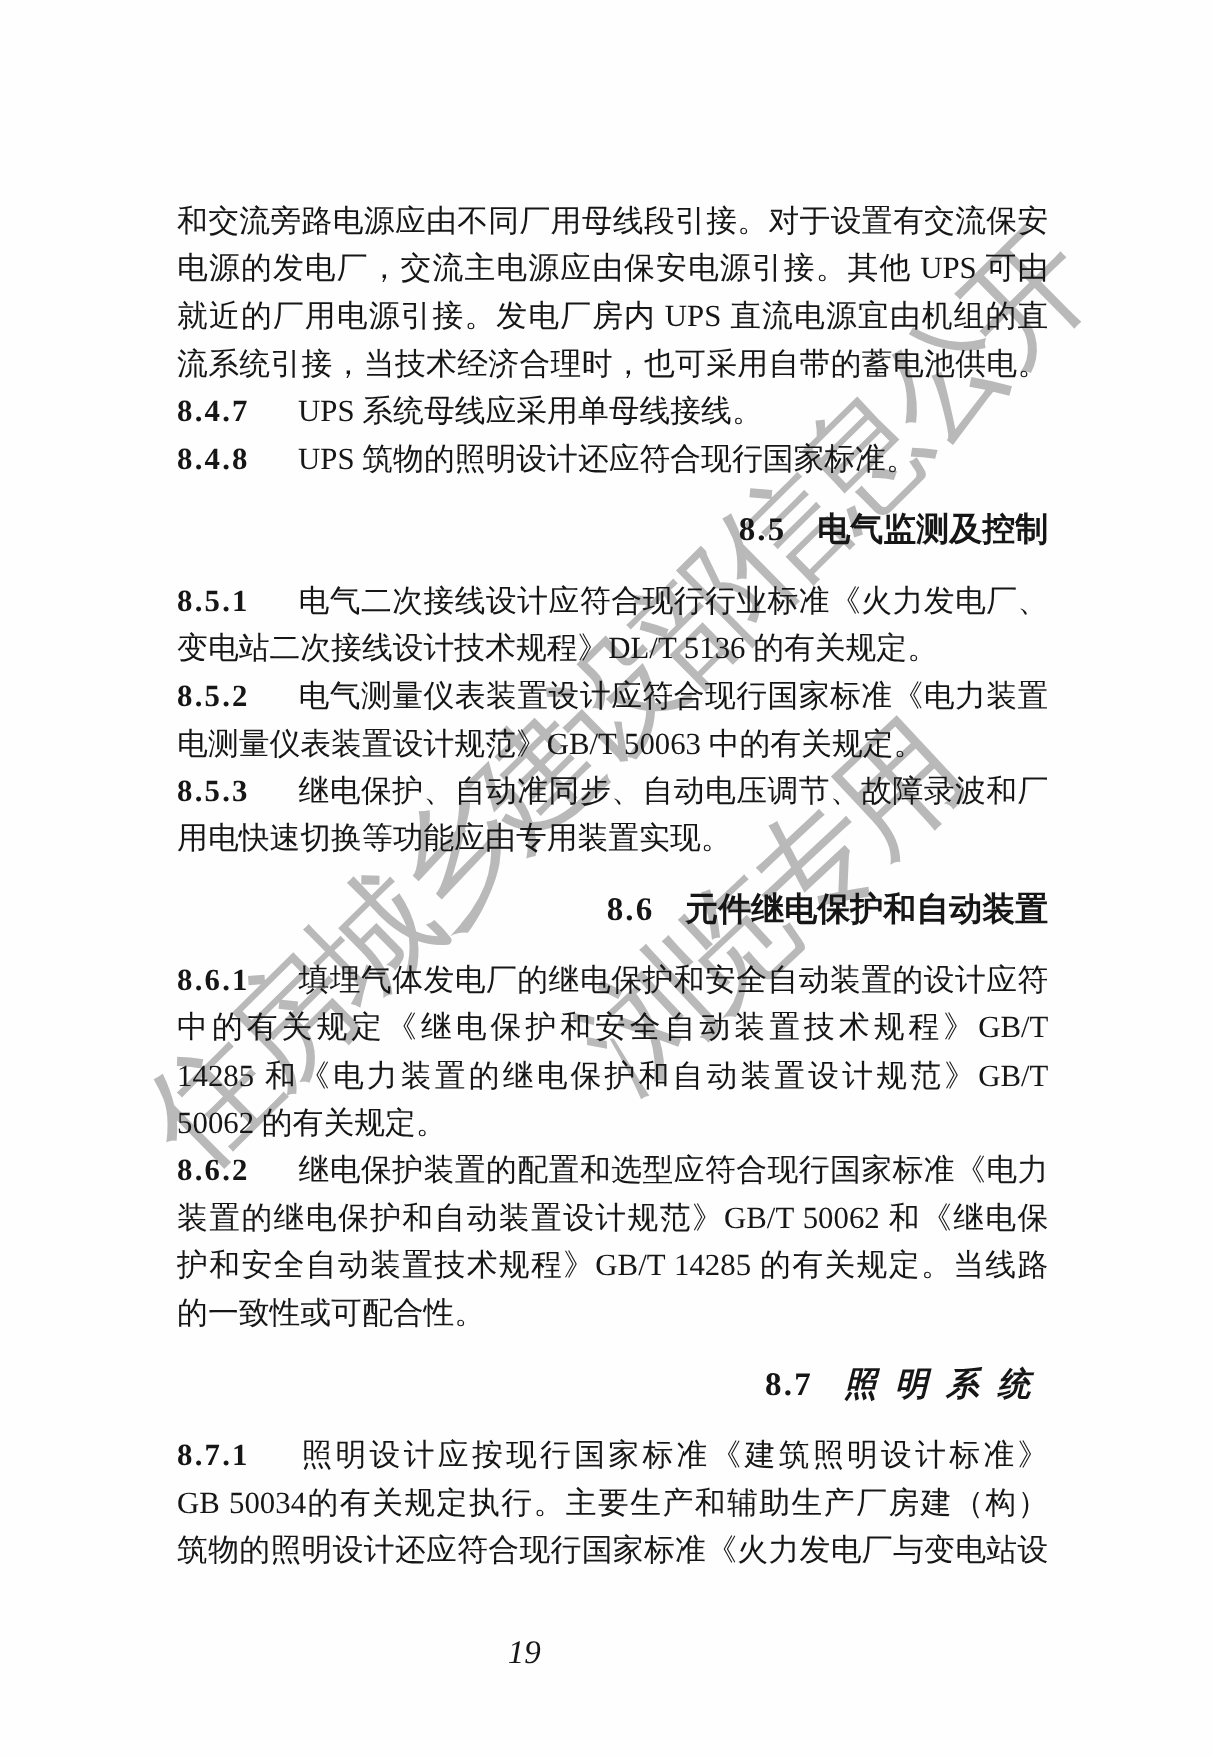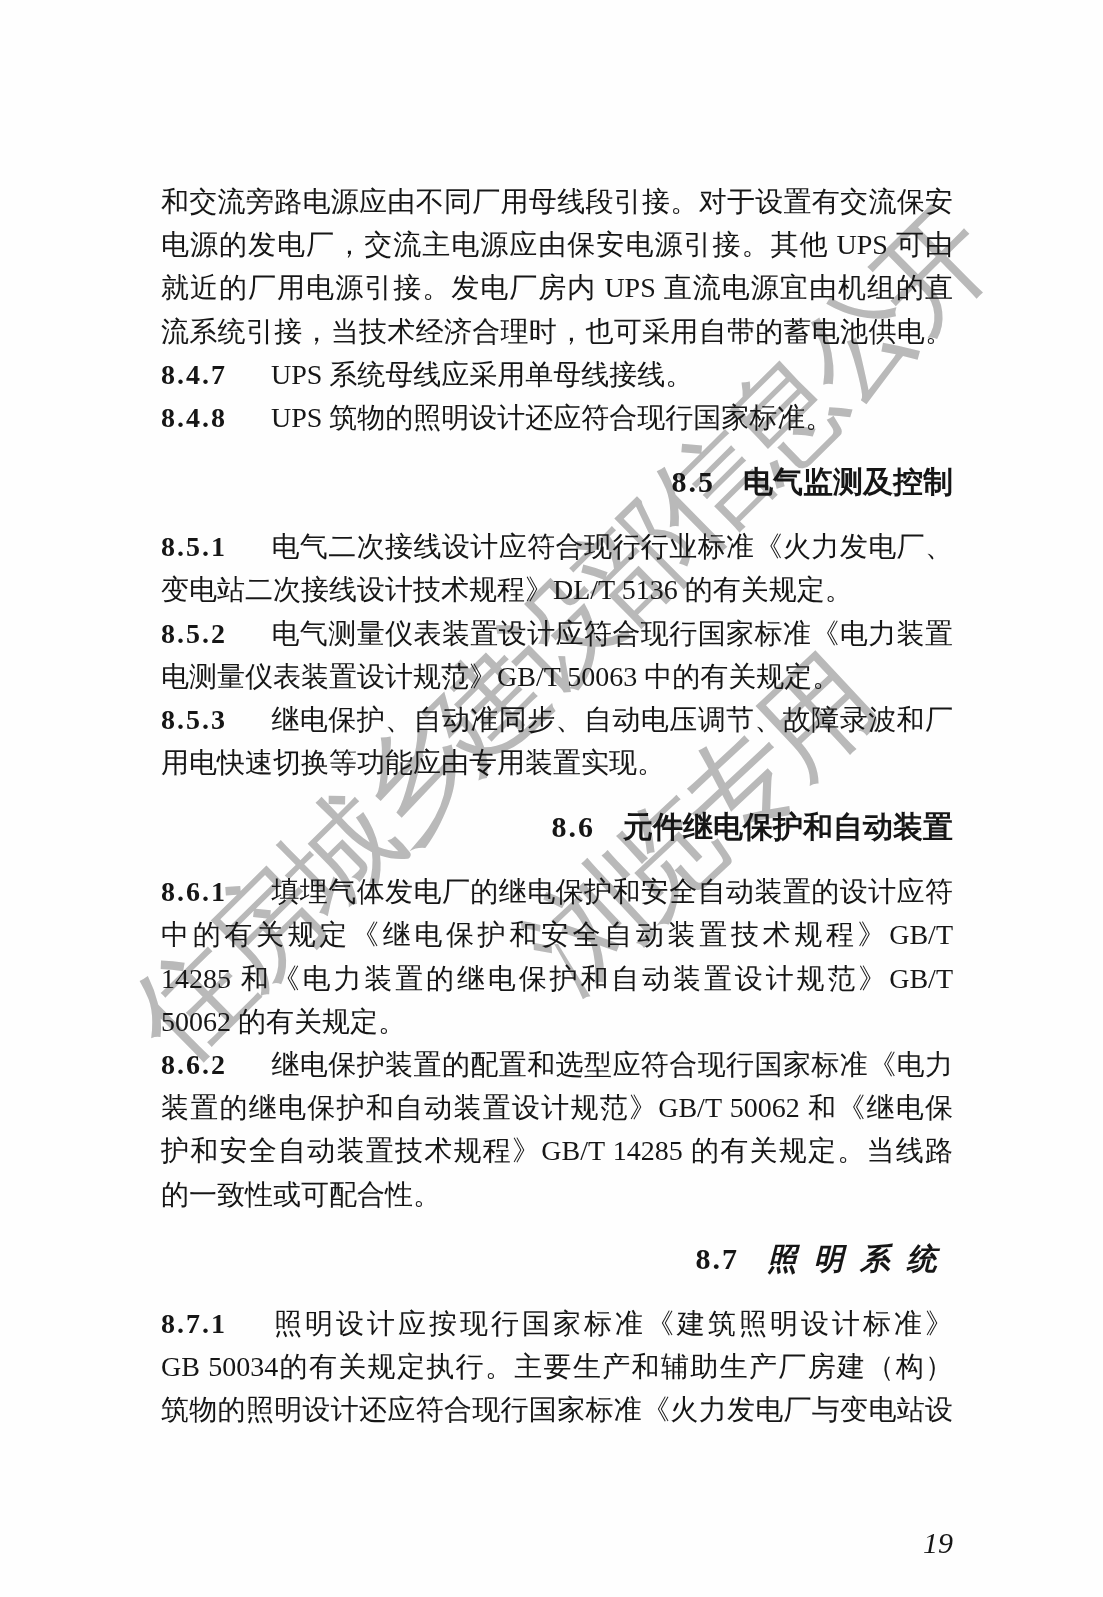--- a/index.html
+++ b/index.html
@@ -54,22 +54,22 @@
     font-family:"Liberation Sans","DejaVu Sans",sans-serif;
   }
   .heading .hnum {
     font-family:"Liberation Serif","DejaVu Serif",serif;
     margin-right:28px;
     letter-spacing:2px;
   }
   .heading.spread .htitle { letter-spacing:0.55em;font-style:italic; }
   
   .pageno {
-    position:absolute; left:0; top:1526px; width:953px;
-    text-align:right;
+    position:absolute; left:0; top:1486px; width:953px;
+    text-align:center;
     font-style:italic;
     font-size:30px;
     z-index:1;
   }
 </style>
 </head>
 <body>
 
 <div class="page">
 

